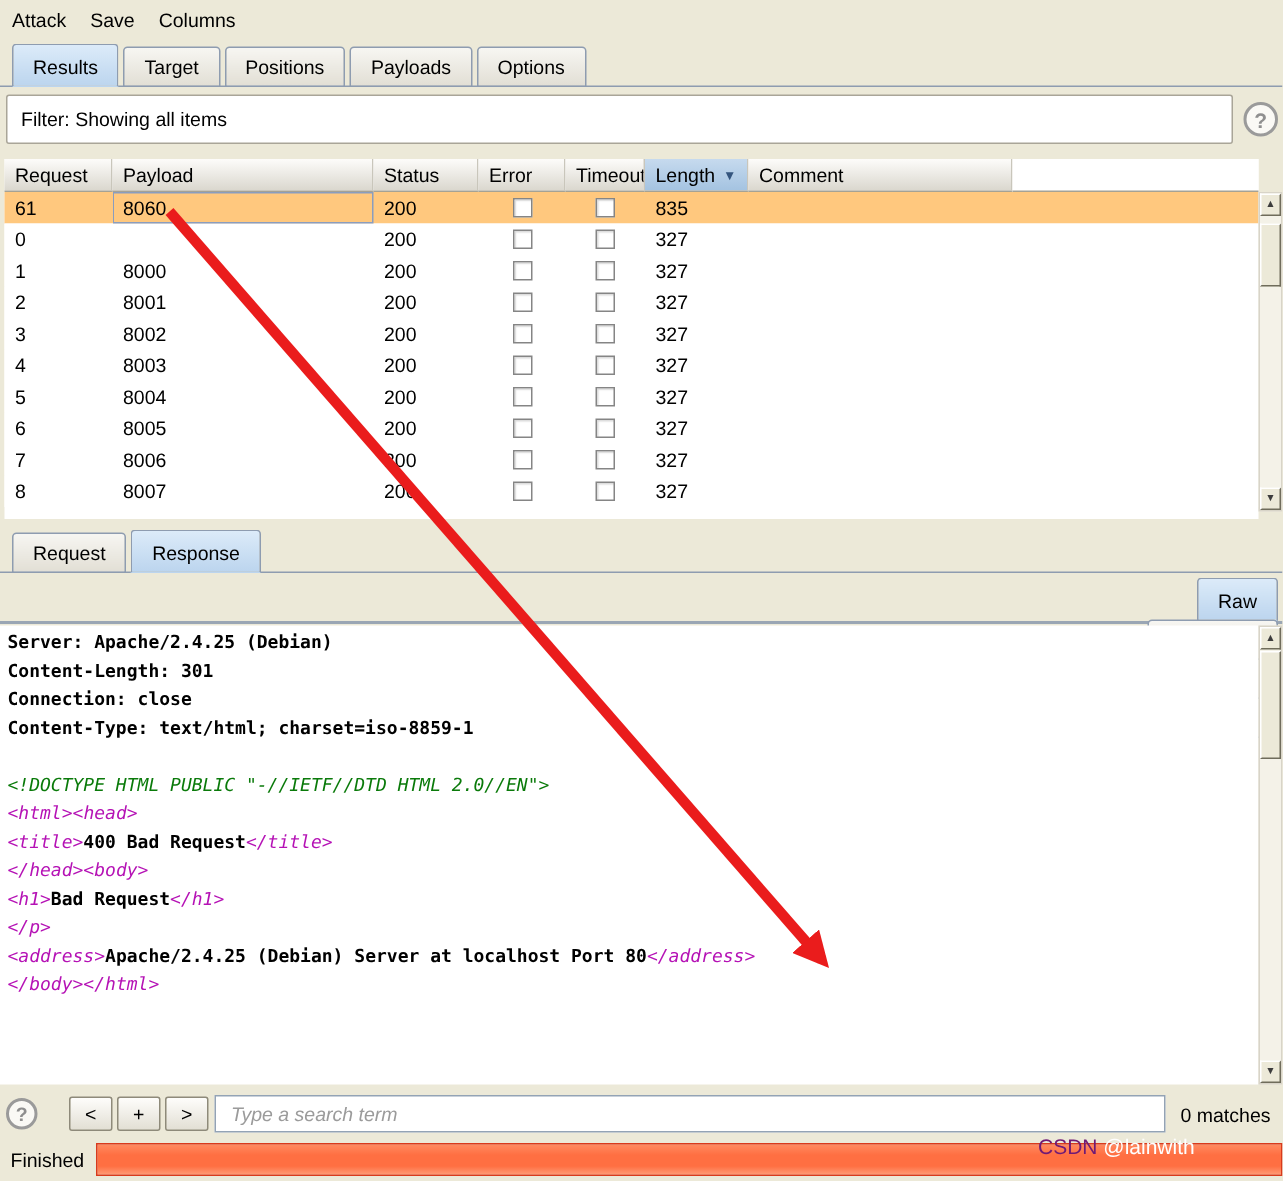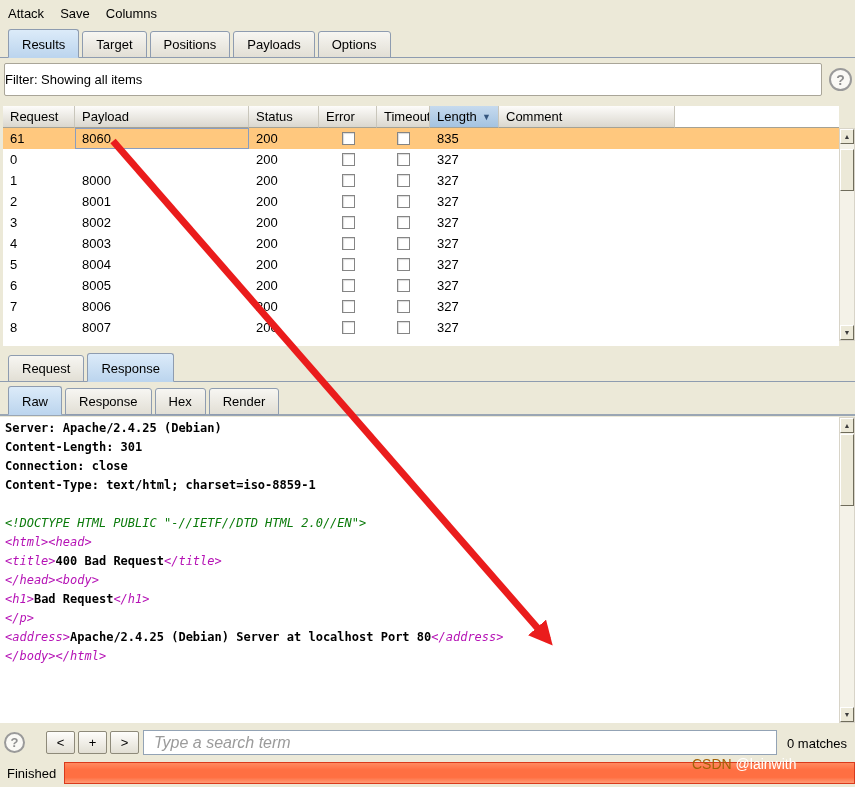--- a/index.html
+++ b/index.html
@@ -22,27 +22,27 @@
     position:relative; margin-right:3px; margin-bottom:-1px;
     padding:5px 13px; border:1px solid #8e9cb0; border-radius:3px 3px 0 0;
     background:linear-gradient(#f7f6f2,#e2dfd5); cursor:default; white-space:nowrap;
   }
   .tab.selected {
     background:linear-gradient(#dcebf9,#bcd5ee);
     border-bottom:1px solid #bcd5ee; padding-top:7px;
   }
   .maintabs { top:26px; height:32px; }
   .msgtabs  { top:352px; height:30px; }
-  .viewtabs { top:385px; height:31px; border-bottom:2px solid #9aa6b4; }
+  .viewtabs { top:385px; height:31px; border-bottom:2px solid #9aa6b4;flex-direction:column; }
 
   
   .filterbox {
     left:4px; top:63px; width:818px; height:33px;
     background:#fff; border:1px solid #a9a598; border-radius:2px;
-    display:flex; align-items:center; 
+    display:flex; align-items:center; padding-left:9px;
   }
   .help-circle {
     width:23px; height:23px; border-radius:50%;
     border:2px solid #9a9a9a; color:#8f8f8f; background:#faf9f5;
     font-weight:bold; font-size:14px;
     display:flex; align-items:center; justify-content:center;
   }
   .help-top { left:829px; top:68px; }
 
   
@@ -96,34 +96,34 @@
   .help-bottom { left:4px; top:732px; width:21px; height:21px; font-size:13px; }
   .sbtn {
     position:absolute; top:731px; width:29px; height:23px;
     background:linear-gradient(#fefdfb,#e2dfd4); border:1px solid #8e8a7a; border-radius:2px;
     text-align:center; line-height:21px; cursor:default;
   }
   .sbtn-prev { left:46px; } .sbtn-add { left:78px; } .sbtn-next { left:110px; }
   .search-input {
     position:absolute; left:143px; top:730px; width:634px; height:25px;
     border:1px solid #93a3b5; background:#fff; padding:0 10px;
-    font-family:"Liberation Sans", sans-serif; font-size:16px; color:#000;
+    font-family:"Liberation Sans", sans-serif; font-size:13px; color:#000;
   }
   .search-input::placeholder { color:#9b9b9b; font-style:italic; }
   .matches { right:8px; top:736px; }
 
   
   .status-label { left:7px; top:766px; }
   .progress {
     left:64px; top:762px; width:791px; height:22px;
     border:1px solid #d93a1c;
     background:linear-gradient(180deg,#ff8a60 0%,var(--progress,#ff6f42) 35%,var(--progress,#ff6f42) 72%,#ff9a74 100%);
   }
   .watermark { left:692px; top:756px; font-size:14px; z-index:30; white-space:nowrap; }
-  .wm-prefix { color:#a16207; } .wm-handle { color:#ffffff; }
+  .wm-prefix { color:#701a75; } .wm-handle { color:#ffffff; }
 
   
   .arrow-overlay { position:absolute; left:0; top:0; width:855px; height:787px; z-index:40; pointer-events:none; }
 </style>
 </head>
 <body>
 
 <div>
 
   <div class="abs menubar">

